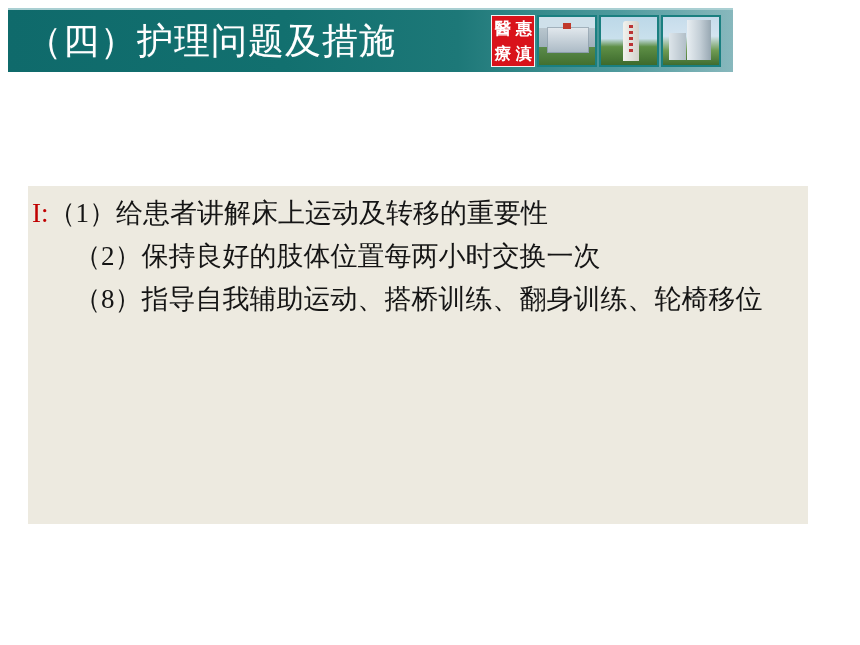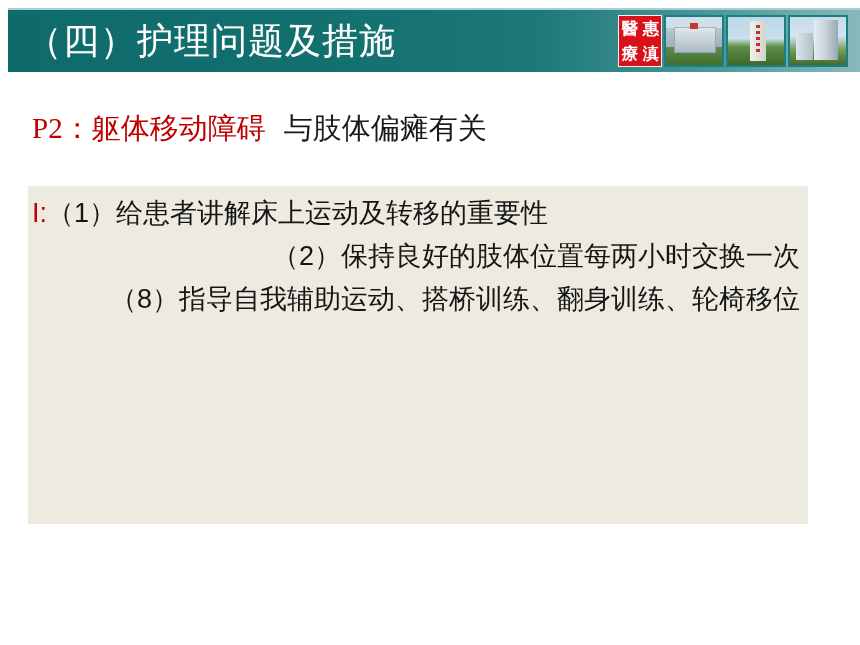--- a/index.html
+++ b/index.html
@@ -24,21 +24,21 @@
     width: 860px;
     height: 645px;
     background: #ffffff;
   }
 
   
   .title-bar {
     position: absolute;
     left: 8px;
     top: 8px;
-    width: 852px;
+    width: 725px;
     height: 64px;
     background: linear-gradient(to right,
                 #0f6a6b 0%,
                 #12706f 38%,
                 #1d7878 62%,
                 #4e9a9d 84%,
                 #88b8bd 100%);
     border-top: 2px solid #a9cfd2;
     box-sizing: border-box;
     overflow: hidden;
@@ -176,29 +176,29 @@
     left: 28px;
     top: 186px;
     width: 780px;
     height: 338px;
     background: #edeae0;
   }
   .content-inner {
     padding: 6px 8px 0 4px;
   }
   .para {
-    font-family: Liberation Sans, sans-serif;
+    font-family: Liberation Serif, serif;
     font-size: 27px;
     line-height: 43px;
     color: #151515;
     margin: 0;
     text-indent: 0;
     word-break: break-all;
   }
-  .para + .para { margin-top: 0; text-align: right; }
+  .para + .para { margin-top: 0; }
   .marker {
     color: #c00000;
   }
   .indent-1 { text-indent: 42px; }
   .gap-top { margin-top: 8px; }
 </style>
 </head>
 <body>
 
 <div class="slide">
@@ -212,23 +212,20 @@
         <span>惠</span>
         <span>療</span>
         <span>滇</span>
       </div>
       <div class="photo photo-hospital"></div>
       <div class="photo photo-tower"></div>
       <div class="photo photo-highrise"></div>
     </div>
   </div>
 
-  <div class="problem-line">
-    <span class="problem-label">P2：</span><span class="problem-key">躯体移动障碍</span><span class="problem-rest">与肢体偏瘫有关</span>
-  </div>
 
   <div class="content-panel">
     <div class="content-inner">
 
       <p class="para"><span class="marker">I:</span><span>（1）给患者讲解床上运动及转移的重要性</span></p>
 
       <p class="para indent-1"><span>（2）保持良好的肢体位置每两小时交换一次</span></p>
 
       <p class="para indent-1 gap-top"><span>（8）指导自我辅助运动、搭桥训练、翻身训练、轮椅移位</span></p>
 

